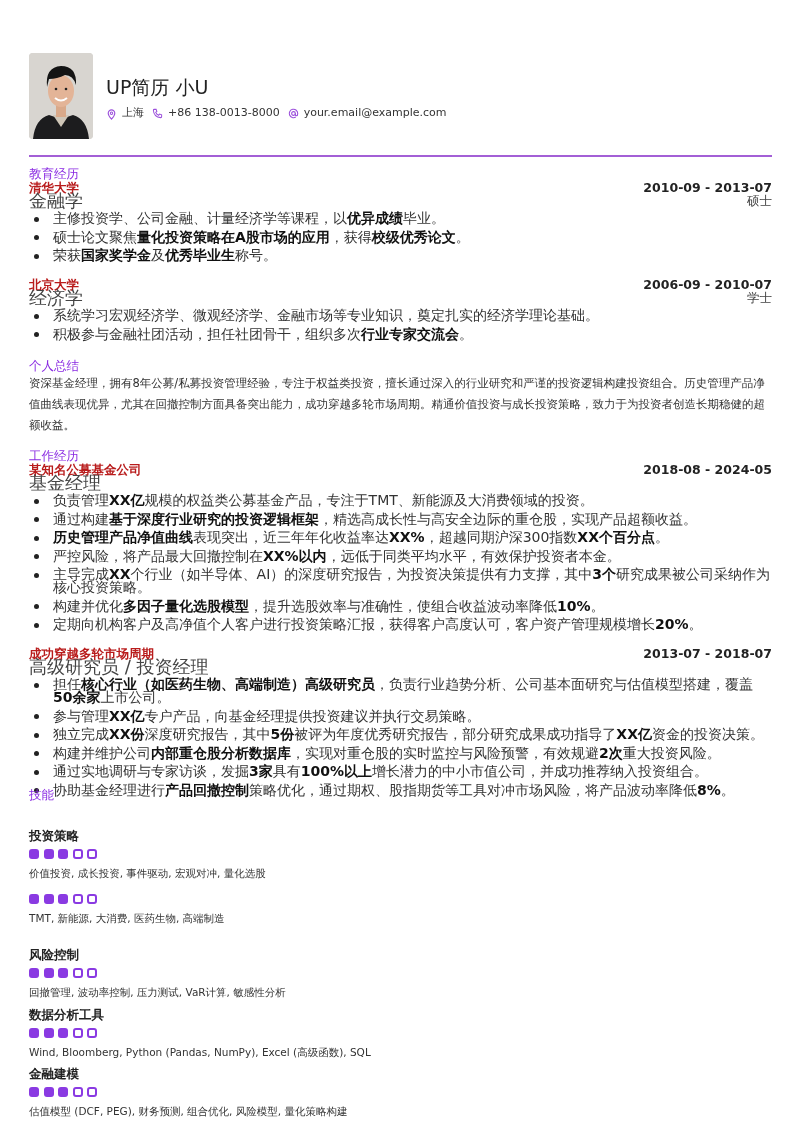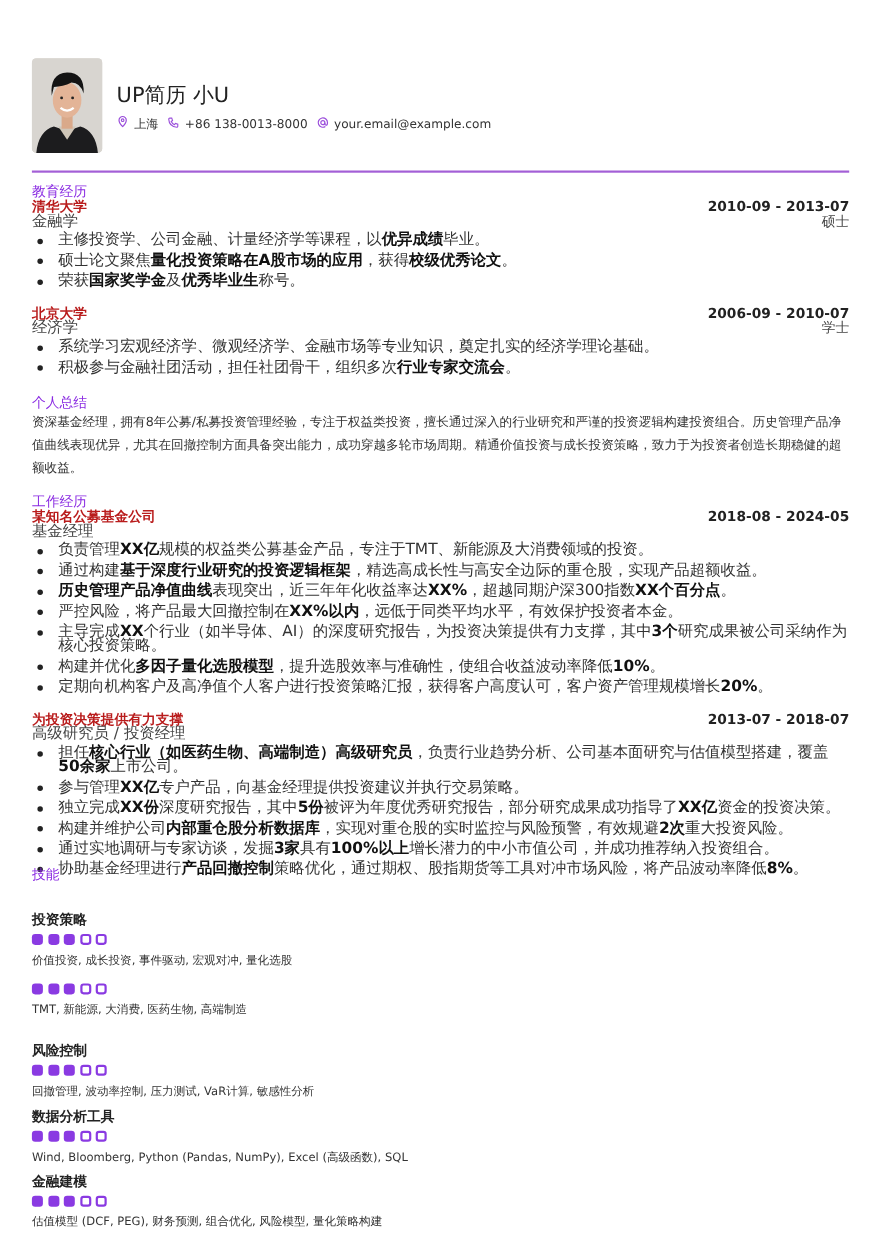--- a/index.html
+++ b/index.html
@@ -5,27 +5,27 @@
   * { box-sizing: border-box; margin: 0; padding: 0; }
   html, body { width: 800px; height: 1130px; background: #ffffff; }
   body { font-family: "DejaVu Sans", "Liberation Sans", sans-serif; color: #333333; position: relative; overflow: hidden; }
   .page { position: absolute; left: 29px; top: 0; width: 743px; }
 
   
   .header { position: absolute; left: 0; top: 53px; width: 743px; height: 86px; }
   .photo { position: absolute; left: 0; top: 0; width: 64px; height: 86px; border-radius: 4px; overflow: hidden; background: #d6d3ce; }
   .name { position: absolute; left: 77px; top: 22px; font-size: 19px; color: #222; white-space: nowrap; line-height: 24px; text-align: center; }
   .contacts { position: absolute; left: 77px; top: 51px; display: flex; align-items: center; font-size: 11px; color: #333; white-space: nowrap; height: 16px; }
-  .contact { display: flex; align-items: flex-start; margin-right: 8px; }
+  .contact { display: flex; align-items: flex-end; margin-right: 8px; }
   .contact svg { width: 11px; height: 11px; margin-right: 5px; }
   .divider { position: absolute; left: 0; top: 155px; width: 743px; height: 1.5px; background: #a35fd6; }
 
   .section-title { position: absolute; left: 0; font-size: 12.5px; color: #8a2be2; line-height: 14px; }
   .entry-title { position: absolute; left: 0; font-size: 12.5px; font-weight: bold; color: #b91c1c; line-height: 14px; }
-  .entry-sub { position: absolute; left: 0; font-size: 14px; color: #444; line-height: 14px; }
+  .entry-sub { position: absolute; left: 0; font-size: 18px; color: #444; line-height: 14px; }
   .entry-date { position: absolute; right: 0; font-size: 12.5px; font-weight: bold; color: #222; line-height: 14px; text-align: right; }
   .entry-degree { position: absolute; right: 0; font-size: 12.5px; color: #444; line-height: 14px; text-align: right; }
 
   ul.bullets { position: absolute; left: 0; width: 743px; list-style: none; }
   ul.bullets li { position: relative; padding-left: 24px; font-size: 14px; line-height: 13px; color: #333; margin-bottom: 5.5px; }
   ul.bullets li::before { content: ""; position: absolute; left: 5px; top: 4.5px; width: 5px; height: 5px; border-radius: 50%; background: #222; }
   ul.bullets li b { color: #111; font-weight: bold; }
 
   .summary { position: absolute; left: 0; top: 373px; width: 743px; font-size: 11.5px; line-height: 21px; color: #333; }
 
@@ -115,21 +115,21 @@
   <ul class="bullets" style="top:494px">
       <li><span>负责管理</span><b>XX亿</b><span>规模的权益类公募基金产品，专注于TMT、新能源及大消费领域的投资。</span></li>
       <li><span>通过构建</span><b>基于深度行业研究的投资逻辑框架</b><span>，精选高成长性与高安全边际的重仓股，实现产品超额收益。</span></li>
       <li><b>历史管理产品净值曲线</b><span>表现突出，近三年年化收益率达</span><b>XX%</b><span>，超越同期沪深300指数</span><b>XX个百分点</b><span>。</span></li>
       <li><span>严控风险，将产品最大回撤控制在</span><b>XX%以内</b><span>，远低于同类平均水平，有效保护投资者本金。</span></li>
       <li><span>主导完成</span><b>XX</b><span>个行业（如半导体、AI）的深度研究报告，为投资决策提供有力支撑，其中</span><b>3个</b><span>研究成果被公司采纳作为核心投资策略。</span></li>
       <li><span>构建并优化</span><b>多因子量化选股模型</b><span>，提升选股效率与准确性，使组合收益波动率降低</span><b>10%</b><span>。</span></li>
       <li><span>定期向机构客户及高净值个人客户进行投资策略汇报，获得客户高度认可，客户资产管理规模增长</span><b>20%</b><span>。</span></li>
     </ul>
 
-  <div class="entry-title" style="top:647px">为投资决策提供有力支撑</div>
+  <div class="entry-title" style="top:647px">成功穿越多轮市场周期</div>
   <div class="entry-sub" style="top:660px">高级研究员 / 投资经理</div>
   <div class="entry-date" style="top:647px">2013-07 - 2018-07</div>
   <ul class="bullets" style="top:678px">
       <li><span>担任</span><b>核心行业（如医药生物、高端制造）高级研究员</b><span>，负责行业趋势分析、公司基本面研究与估值模型搭建，覆盖</span><b>50余家</b><span>上市公司。</span></li>
       <li><span>参与管理</span><b>XX亿</b><span>专户产品，向基金经理提供投资建议并执行交易策略。</span></li>
       <li><span>独立完成</span><b>XX份</b><span>深度研究报告，其中</span><b>5份</b><span>被评为年度优秀研究报告，部分研究成果成功指导了</span><b>XX亿</b><span>资金的投资决策。</span></li>
       <li><span>构建并维护公司</span><b>内部重仓股分析数据库</b><span>，实现对重仓股的实时监控与风险预警，有效规避</span><b>2次</b><span>重大投资风险。</span></li>
       <li><span>通过实地调研与专家访谈，发掘</span><b>3家</b><span>具有</span><b>100%以上</b><span>增长潜力的中小市值公司，并成功推荐纳入投资组合。</span></li>
       <li><span>协助基金经理进行</span><b>产品回撤控制</b><span>策略优化，通过期权、股指期货等工具对冲市场风险，将产品波动率降低</span><b>8%</b><span>。</span></li>
     </ul>

